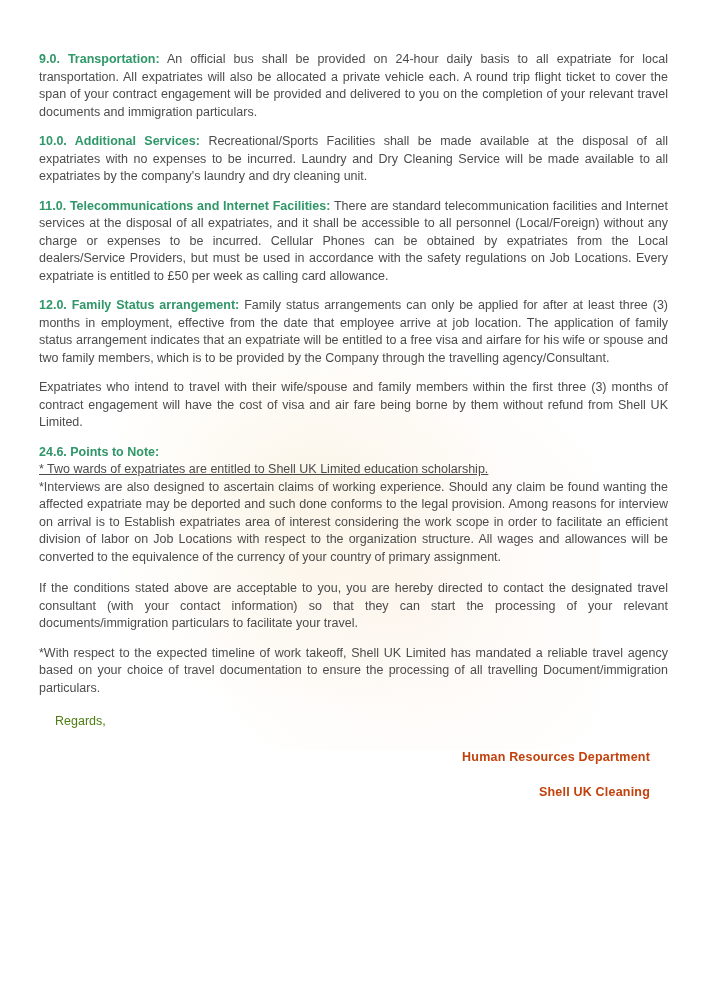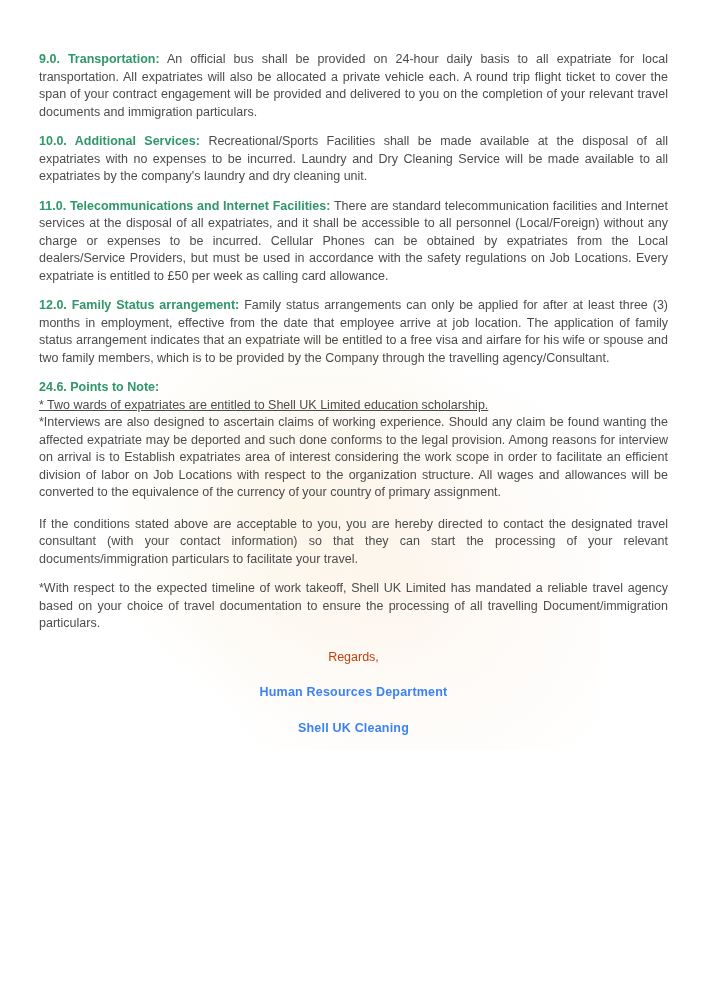--- a/index.html
+++ b/index.html
@@ -56,49 +56,50 @@
   .bullet-2 {
     margin-bottom: 21px;
   }
   .para-interviews {
     margin-bottom: 14px;
   }
   .closing {
     margin-top: 6px;
   }
   .closing-regards {
-    color: #c2410c;
+    color: #4d7c0f;
     margin: 16px;
-    text-align: center;
+    text-align: left;
   }
   .closing-bold {
-    color: #3b82f6;
+    color: #c2410c;
     font-weight: bold;
     margin: 18px;
-    text-align: center;
+    text-align: right;
     letter-spacing: 0.2px;
   }
 </style>
 </head>
 <body>
 
 <div class="page">
 
   <div class="watermark"></div>
 
   <div class="content">
 
     <p><span class="heading">9.0. Transportation:</span> <span>An official bus shall be provided on 24-hour daily basis to all expatriate for local transportation. All expatriates will also be allocated a private vehicle each. A round trip flight ticket to cover the span of your contract engagement will be provided and delivered to you on the completion of your relevant travel documents and immigration particulars.</span></p>
 
     <p><span class="heading">10.0. Additional Services:</span> <span>Recreational/Sports Facilities shall be made available at the disposal of all expatriates with no expenses to be incurred. Laundry and Dry Cleaning Service will be made available to all expatriates by the company's laundry and dry cleaning unit.</span></p>
 
     <p><span class="heading">11.0. Telecommunications and Internet Facilities:</span> <span>There are standard telecommunication facilities and Internet services at the disposal of all expatriates, and it shall be accessible to all personnel (Local/Foreign) without any charge or expenses to be incurred. Cellular Phones can be obtained by expatriates from the Local dealers/Service Providers, but must be used in accordance with the safety regulations on Job Locations. Every expatriate is entitled to £50 per week as calling card allowance.</span></p>
 
     <p><span class="heading">12.0. Family Status arrangement:</span> <span>Family status arrangements can only be applied for after at least three (3) months in employment, effective from the date that employee arrive at job location. The application of family status arrangement indicates that an expatriate will be entitled to a free visa and airfare for his wife or spouse and two family members, which is to be provided by the Company through the travelling agency/Consultant.</span></p>
 
+    <p>Expatriates who intend to travel with their wife/spouse and family members within the first three (3) months of contract engagement will have the cost of visa and air fare being borne by them without refund from Shell UK Limited.</p>
 
     <p class="points-heading left"><span class="heading">24.6. Points to Note:</span></p>
 
     <p class="bullet-1 left">*  Two wards of expatriates are entitled to Shell UK Limited  education scholarship.</p>
 
 
     <p class="para-interviews">*Interviews are also designed to ascertain claims of working experience. Should any claim be found wanting the affected expatriate may be deported and such done conforms to the legal provision. Among reasons for interview on arrival is to Establish expatriates area of interest considering the work scope in order to facilitate an efficient division of labor on Job Locations with respect to the organization structure. All wages and allowances will be converted to the equivalence of the currency of your country of primary assignment.</p>
 
     <p>If the conditions stated above are acceptable to you, you are hereby directed to contact the designated travel consultant (with your contact information) so that they can start the processing of your relevant documents/immigration particulars to facilitate your travel.</p>
 

